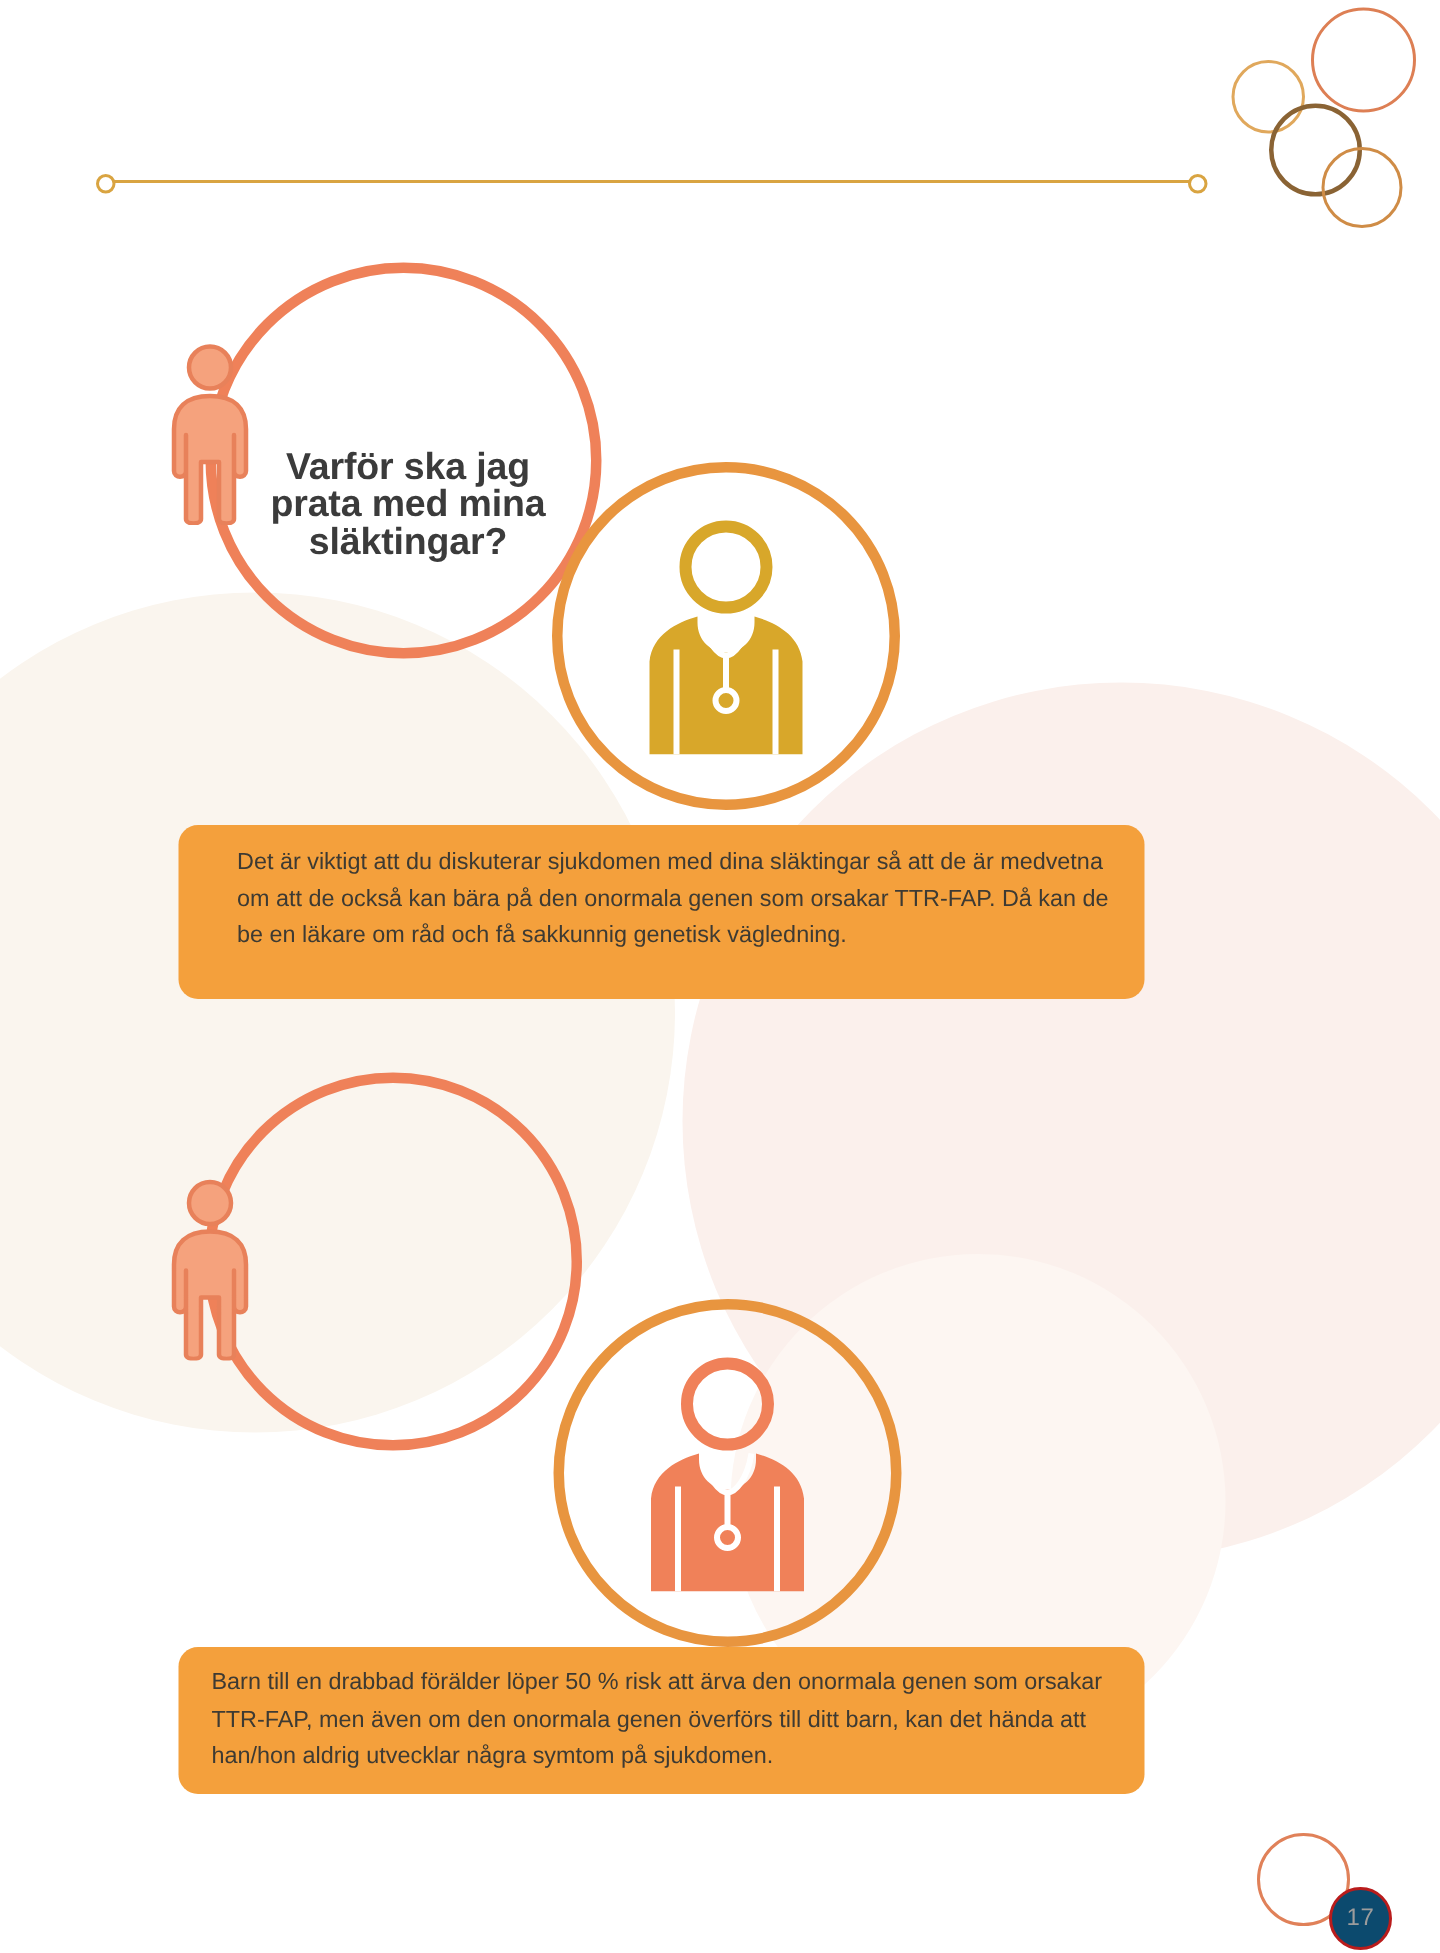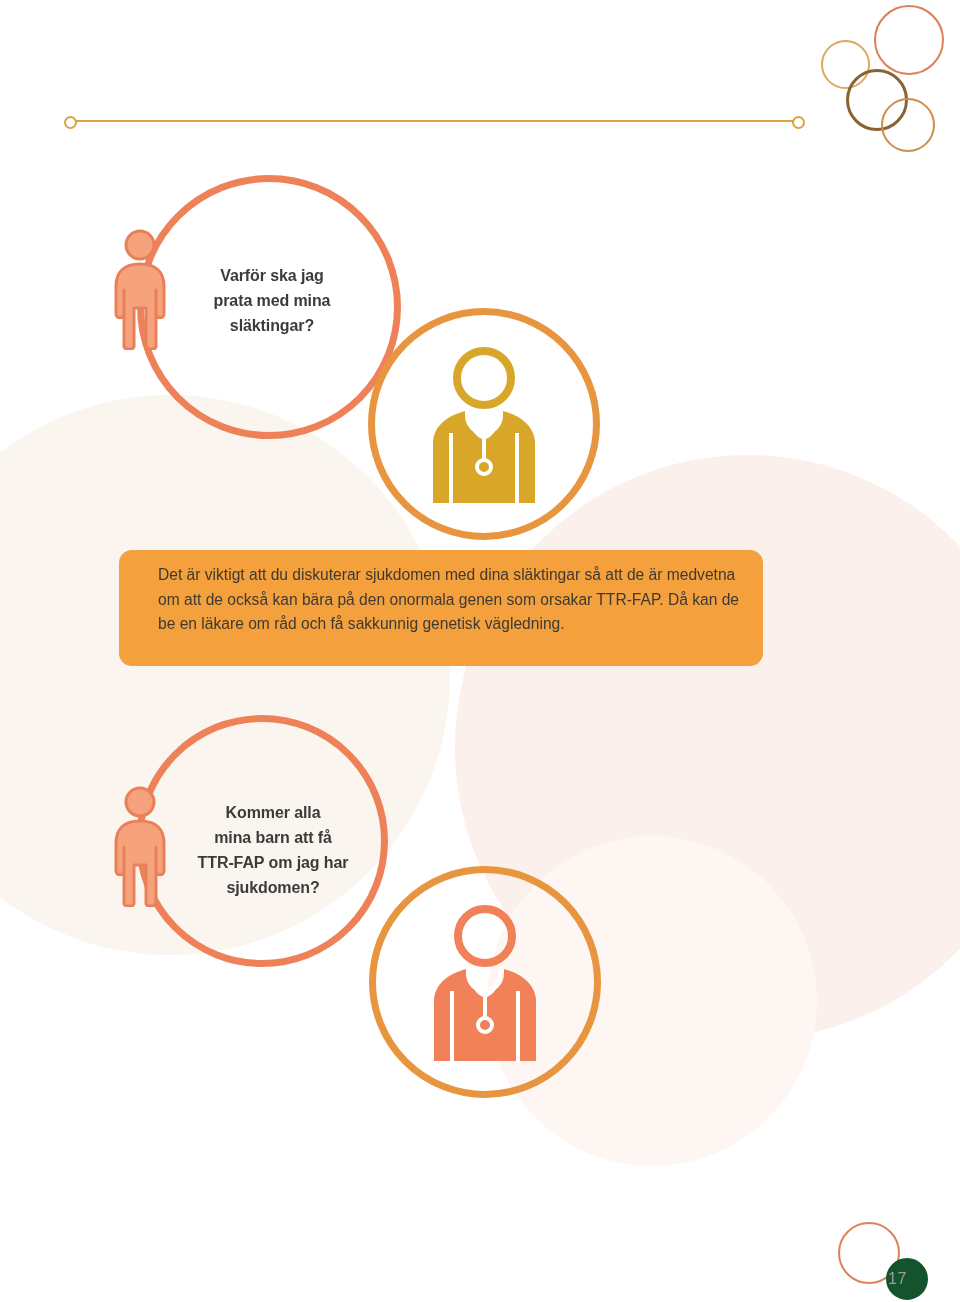--- a/index.html
+++ b/index.html
@@ -63,25 +63,26 @@
   .ring-q2{left:136px;top:715px;width:252px;height:252px;}
 
   .ring-doc1{left:368px;top:308px;width:232px;height:232px;}
   .ring-doc2{left:369px;top:866px;width:232px;height:232px;}
 
   
   .qtext{
     position:absolute;
     color:#3b3b3b;
     font-weight:bold;
-    font-size:16px;
+    font-size:25px;
     line-height:25px;
     text-align:center;
     white-space:pre-line;
     letter-spacing:-0.1px;
+    margin-top:36px;
   }
   .qtext-1{left:176px;top:263px;width:192px;}
   .qtext-2{left:163px;top:800px;width:220px;}
 
   
   .person{position:absolute;}
 
   
   .doctor{position:absolute;}
 
@@ -102,23 +103,23 @@
   .info-1{left:119px;top:550px;width:644px;height:116px;padding:13px 22px 0 39px;}
   .info-2{left:119px;top:1098px;width:644px;height:98px;padding:12px 22px 0 22px;}
 
   
   .foot-ring{
     position:absolute;left:838px;top:1222px;width:62px;height:62px;
     border-radius:50%;border:2px solid #e08159;box-sizing:border-box;
   }
   .foot-num-ring{
     position:absolute;left:886px;top:1258px;width:42px;height:42px;
-    border-radius:50%;border:2px solid #14532d;box-sizing:border-box;
-    background:#14532d;
-    display:flex;align-items:center;
+    border-radius:50%;border:2px solid #b91c1c;box-sizing:border-box;
+    background:#0c4a6e;
+    display:flex;align-items:center;justify-content:center;
   }
   .foot-num{
     color:#9c9c9c;font-size:16px;letter-spacing:0.5px;
   }
 </style>
 </head>
 <body>
 
 <div id="page">
 
@@ -180,24 +181,23 @@
   </svg>
 
   <svg class="person" style="left:104px;top:785px;" width="72" height="122" viewBox="0 0 72 122">
     <circle cx="36" cy="17" r="14" fill="#f5a27d" stroke="#e8815a" stroke-width="3"></circle>
     <path d="M36 36 C20 36 12 44 12 58 L12 86 C12 91 20 91 20 86 L20 62
              L20 118 C20 122 30 122 30 118 L30 80 L42 80 L42 118
              C42 122 52 122 52 118 L52 62 L52 86 C52 91 60 91 60 86 L60 58
              C60 44 52 36 36 36 Z" fill="#f5a27d" stroke="#e8815a" stroke-width="3" stroke-linejoin="round"></path>
   </svg>
 
-  <div class="qtext qtext-2">Kommer alla
-mina barn att få
-TTR-FAP om jag har
-sjukdomen?</div>
-
+
+  <div class="infobox info-2">
+    <span class="txt">Barn till en drabbad förälder löper 50 % risk att ärva den onormala genen som orsakar TTR-FAP, men även om den onormala genen överförs till ditt barn, kan det hända att han/hon aldrig utvecklar några symtom på sjukdomen.</span>
+  </div>
 
   <div class="foot-ring"></div>
   <div class="foot-num-ring">
     <span class="foot-num">17</span>
   </div>
 
 </div>
 
 </body></html>

